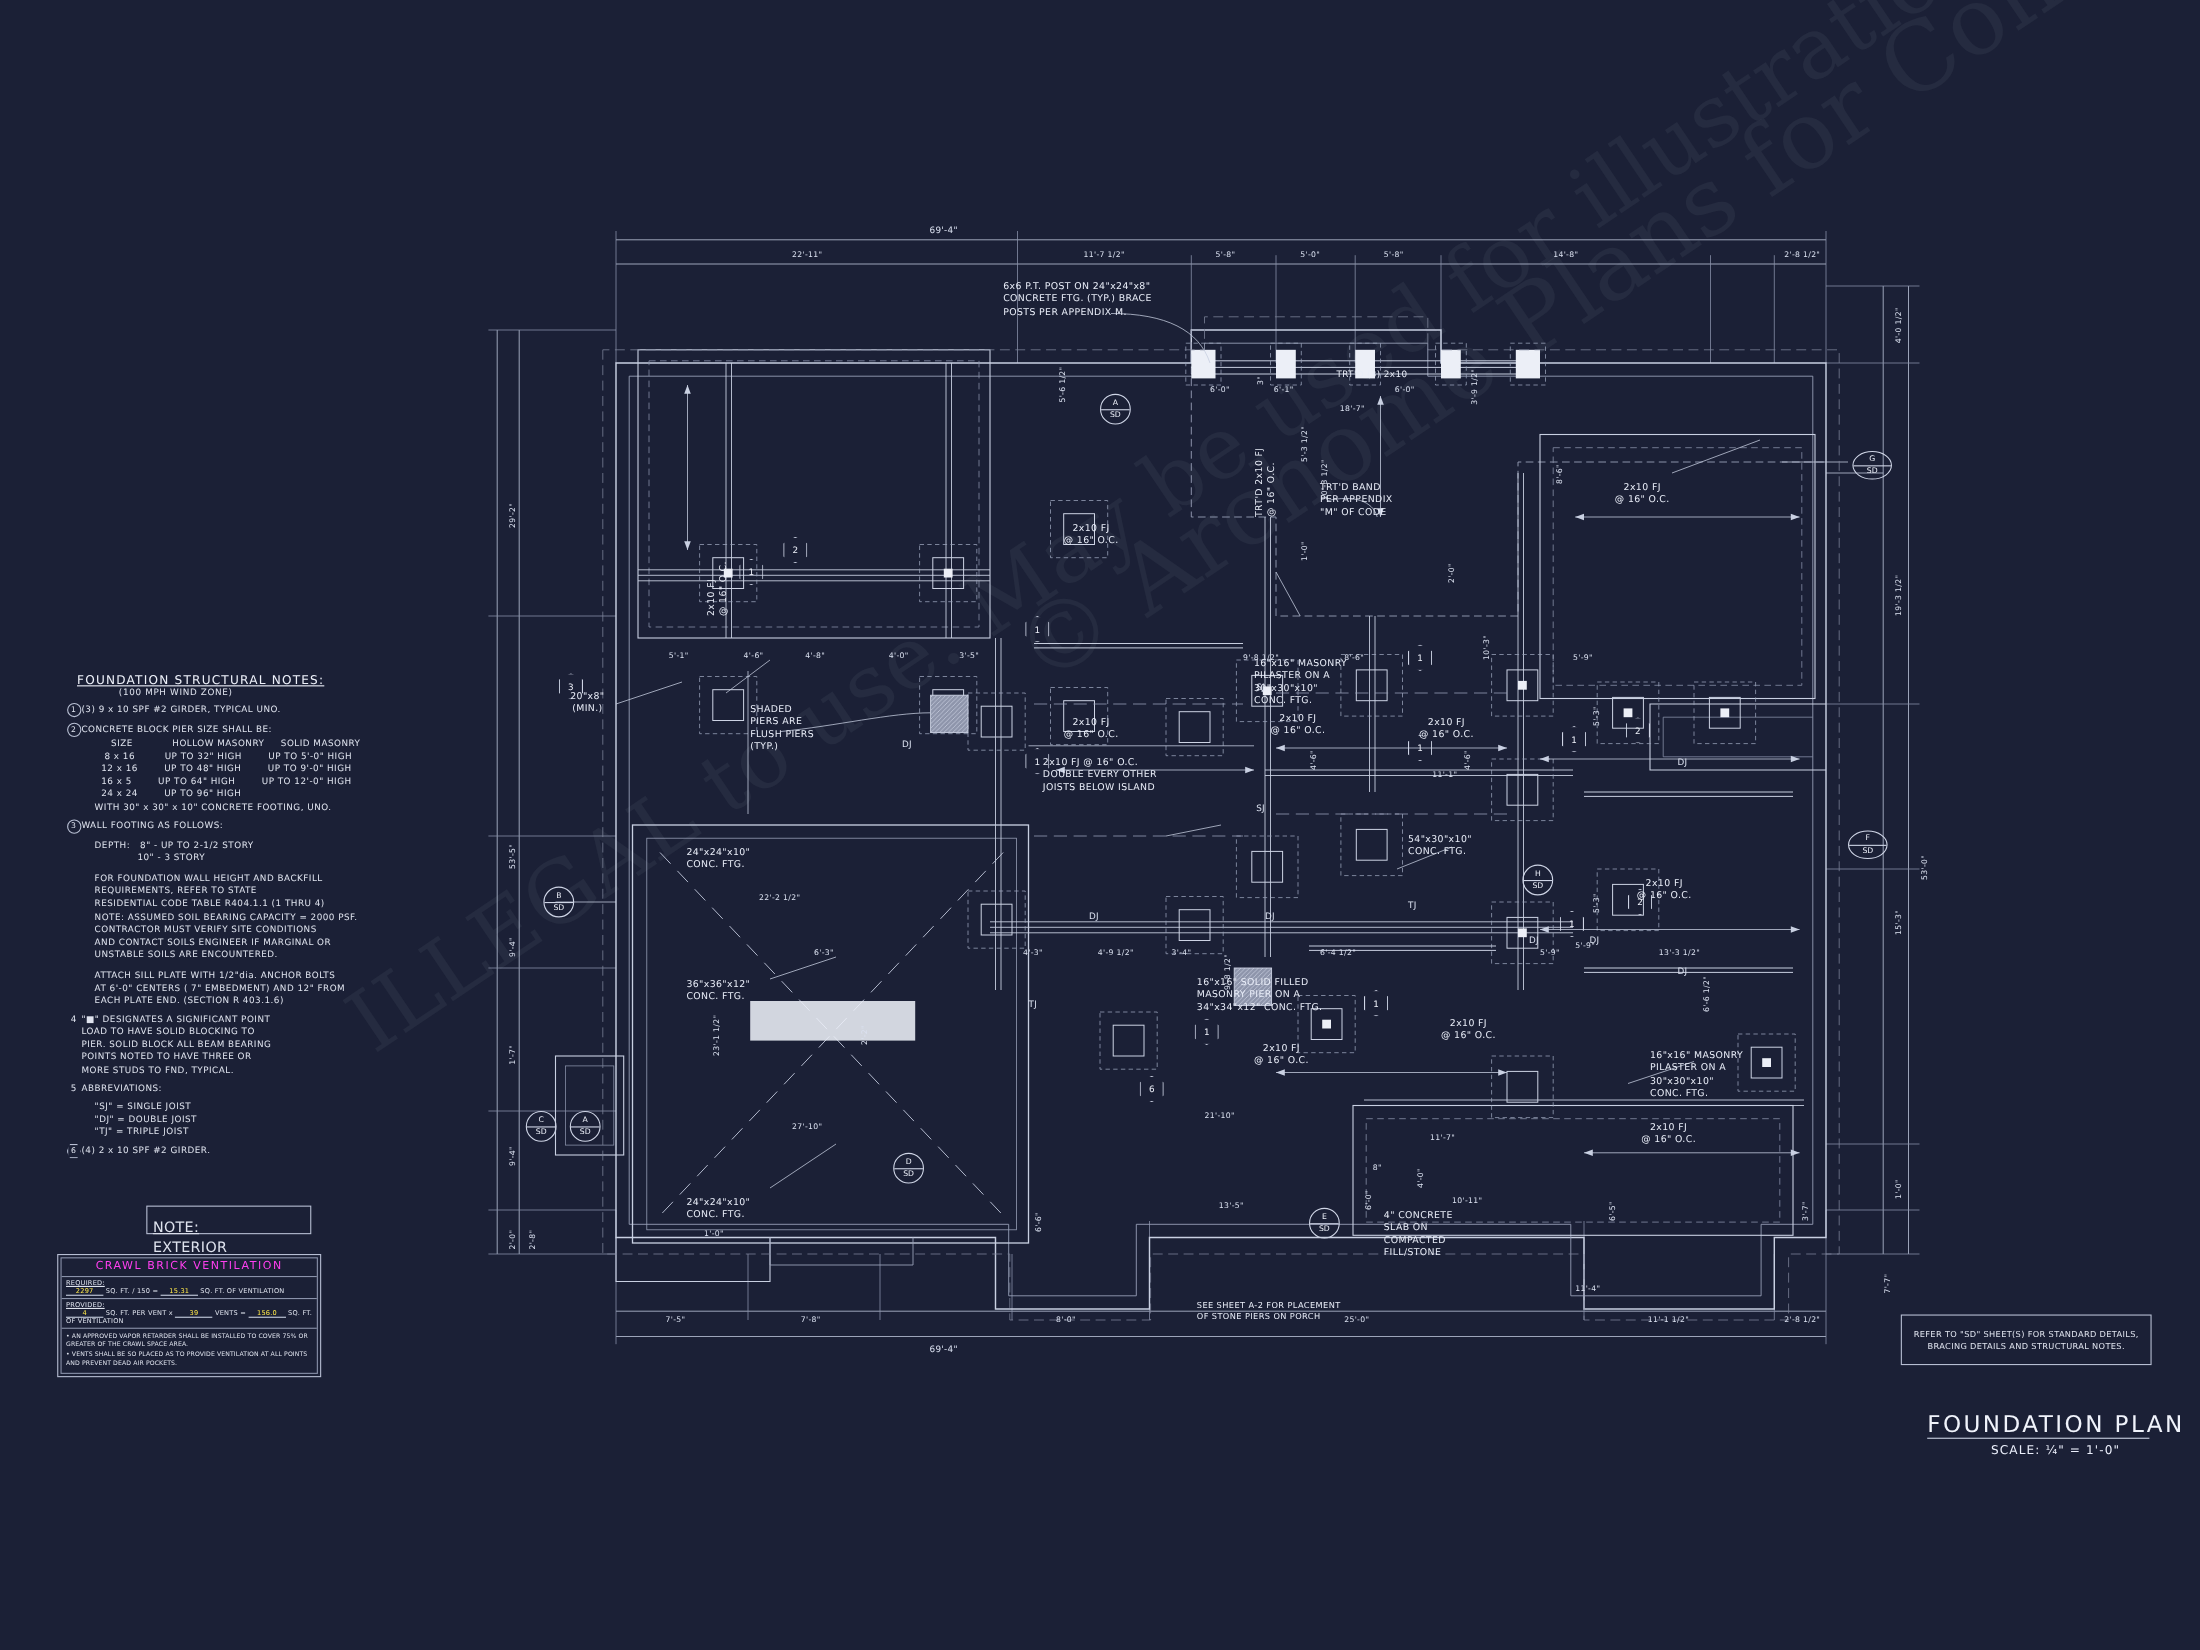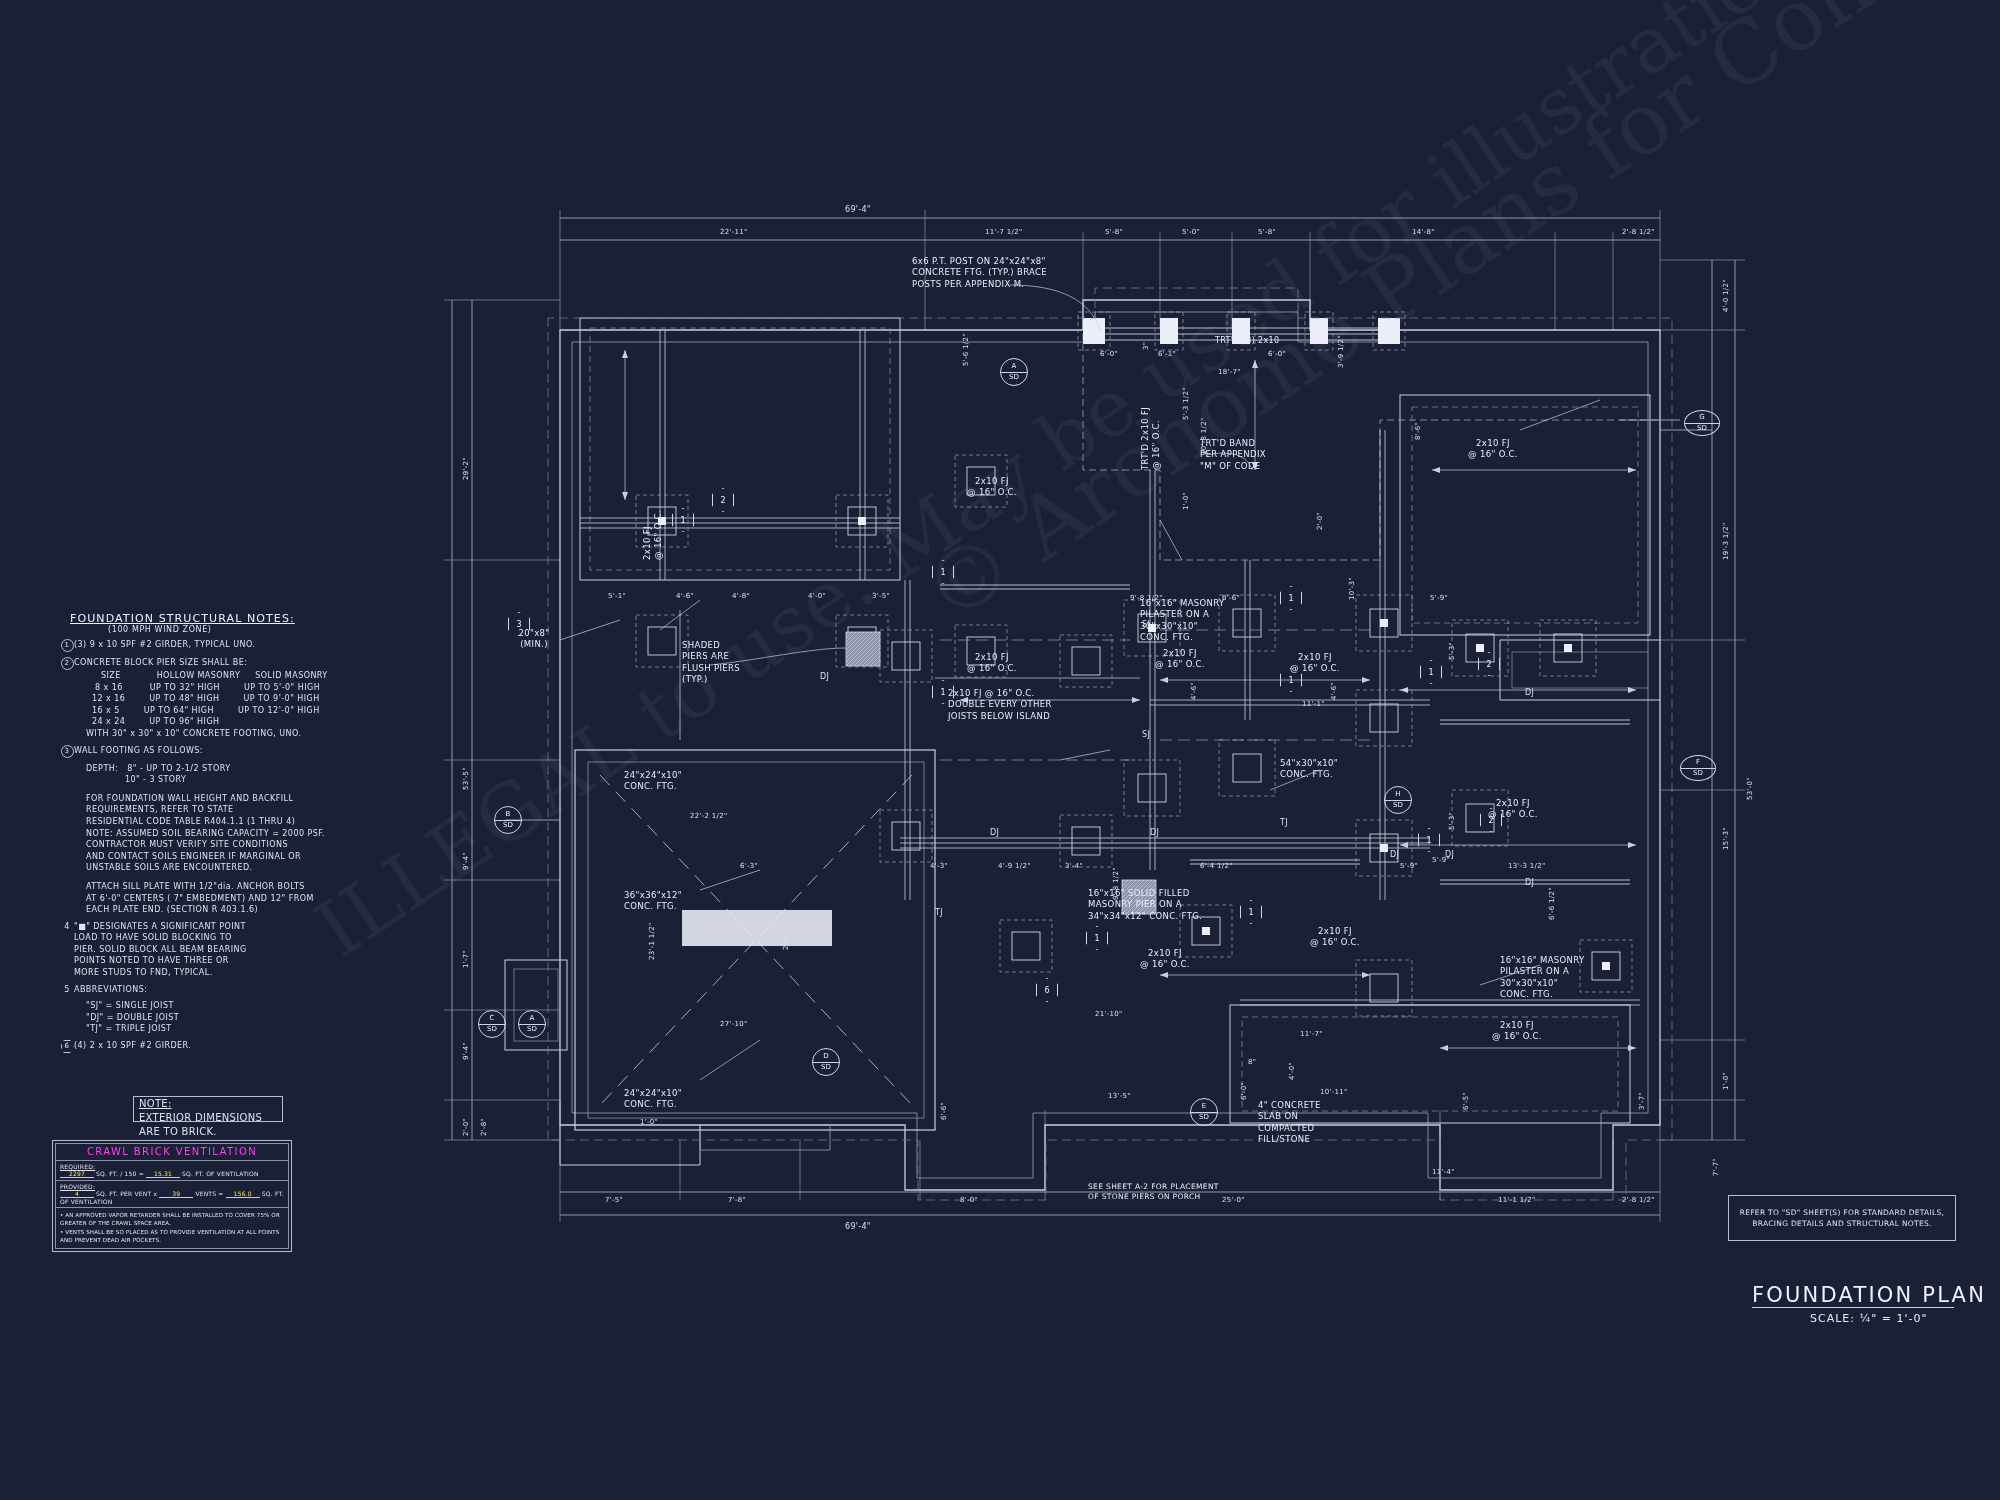--- a/index.html
+++ b/index.html
@@ -60,21 +60,21 @@
     display:inline-block;width:11px;height:11px;line-height:10px;
     text-align:center;font-size:7px;
     border:1px solid #b9c0d4;border-radius:50%;
   }
   #notes .body{white-space:pre;font-size:8px;line-height:1.45;letter-spacing:.45px;}
   #notes .indent{margin-left:26px;}
   
   #exnote{
     position:absolute;left:133px;top:1096px;width:150px;height:26px;
     border:1px solid #b7bed3;
-    font-size:10px;padding:0 5px;box-sizing:border-box;
+    font-size:13px;padding:11px 5px;box-sizing:border-box;
     line-height:1.4;letter-spacing:.3px;
   }
   #exnote u{text-decoration:underline;}
   
   #crawl{
     position:absolute;left:52px;top:1140px;width:240px;
     border:1px solid #b7bed3;background:#1b2036;
     box-sizing:border-box;padding:2px;
   }
   #crawl .inner{border:1px solid #8a92aa;}

